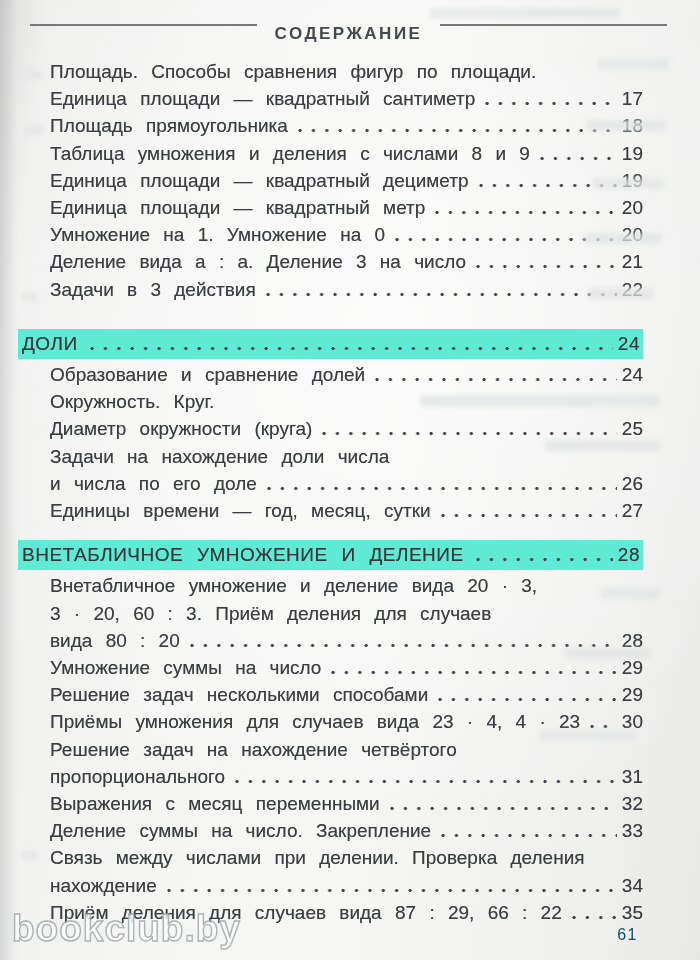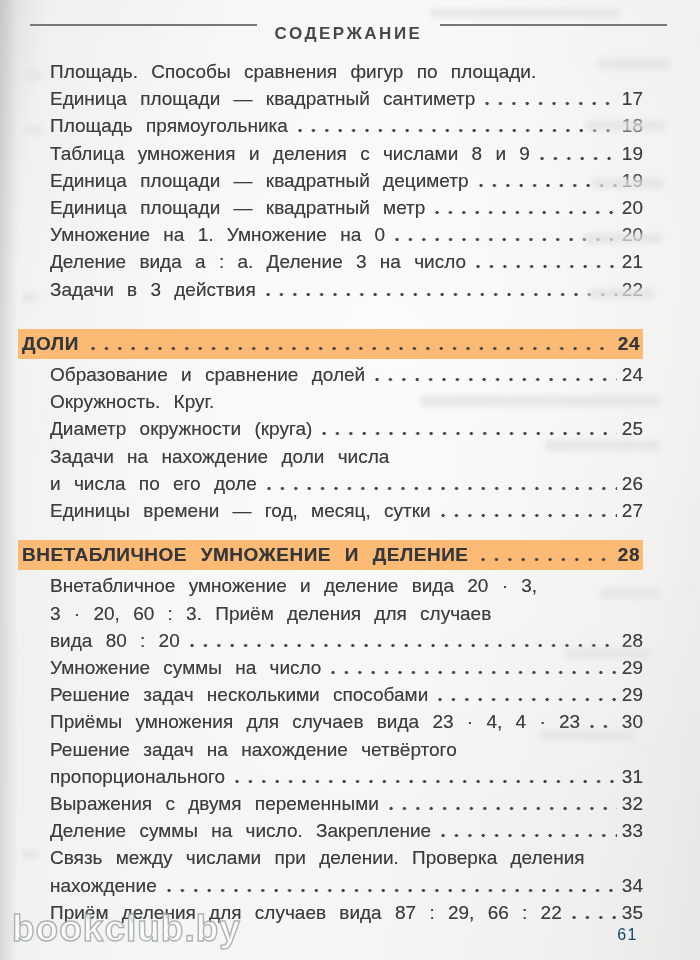--- a/index.html
+++ b/index.html
@@ -19,22 +19,22 @@
   .toc-title{margin:0 18px;font-size:17px;font-weight:bold;letter-spacing:2.5px;color:#46494c;white-space:nowrap;}
   
   .toc{position:absolute;left:50px;right:57px;top:58px;font-size:19px;line-height:27.2px;}
   .tline{white-space:nowrap;word-spacing:8px;text-shadow:0 0 0.5px rgba(59,62,65,0.55);}
   .tline.leader{display:flex;align-items:baseline;}
   .tline .txt{white-space:nowrap;}
   .dots{flex:1 1 auto;min-width:26px;height:3px;margin:0 5px 0 10px;
     background-image:radial-gradient(circle at 2px 1.5px,#42464a 1.3px,rgba(66,70,74,0) 1.9px);
     background-size:13.4px 3px;background-repeat:repeat-x;background-position:left bottom;}
   .pg{white-space:nowrap;word-spacing:normal;}
-  .bar{display:flex;align-items:baseline;background:#fdba74;margin:26px 0 2px -32px;padding:1px 3px 2px 4px;
-    font-weight:bold;letter-spacing:0.5px;color:#34383b;}
+  .bar{display:flex;align-items:baseline;background:#5eead4;margin:26px 0 2px -32px;padding:1px 3px 2px 4px;
+    font-weight:normal;letter-spacing:0.5px;color:#34383b;}
   .bar .dots{margin-left:12px;}
   section.tight .bar{margin-top:16px;justify-content:space-between;}
   
   .watermark{position:absolute;left:12px;bottom:10px;font-size:37px;font-weight:bold;letter-spacing:1px;
     color:rgba(249,250,250,0.42);-webkit-text-stroke:1.4px rgba(160,166,166,0.85);
     text-shadow:0 1px 1px rgba(255,255,255,0.7);}
   .page-number{position:absolute;right:62px;bottom:16px;font-size:16px;letter-spacing:1.5px;color:#0c4a6e;}
   
   .bt{position:absolute;background:#e2e5e4;opacity:0.75;filter:blur(2px);border-radius:3px;pointer-events:none;}
 </style>
@@ -185,21 +185,21 @@
         <div>
           <div class="tline">Решение задач на нахождение четвёртого</div>
           <div class="tline leader">
             <span class="txt">пропорционального</span>
             <span class="dots"></span>
             <span class="pg">31</span>
           </div>
         </div>
         <div>
           <div class="tline leader">
-            <span class="txt">Выражения с двумя переменными</span>
+            <span class="txt">Выражения с месяц переменными</span>
             <span class="dots"></span>
             <span class="pg">32</span>
           </div>
         </div>
         <div>
           <div class="tline leader">
             <span class="txt">Деление суммы на число. Закрепление</span>
             <span class="dots"></span>
             <span class="pg">33</span>
           </div>

